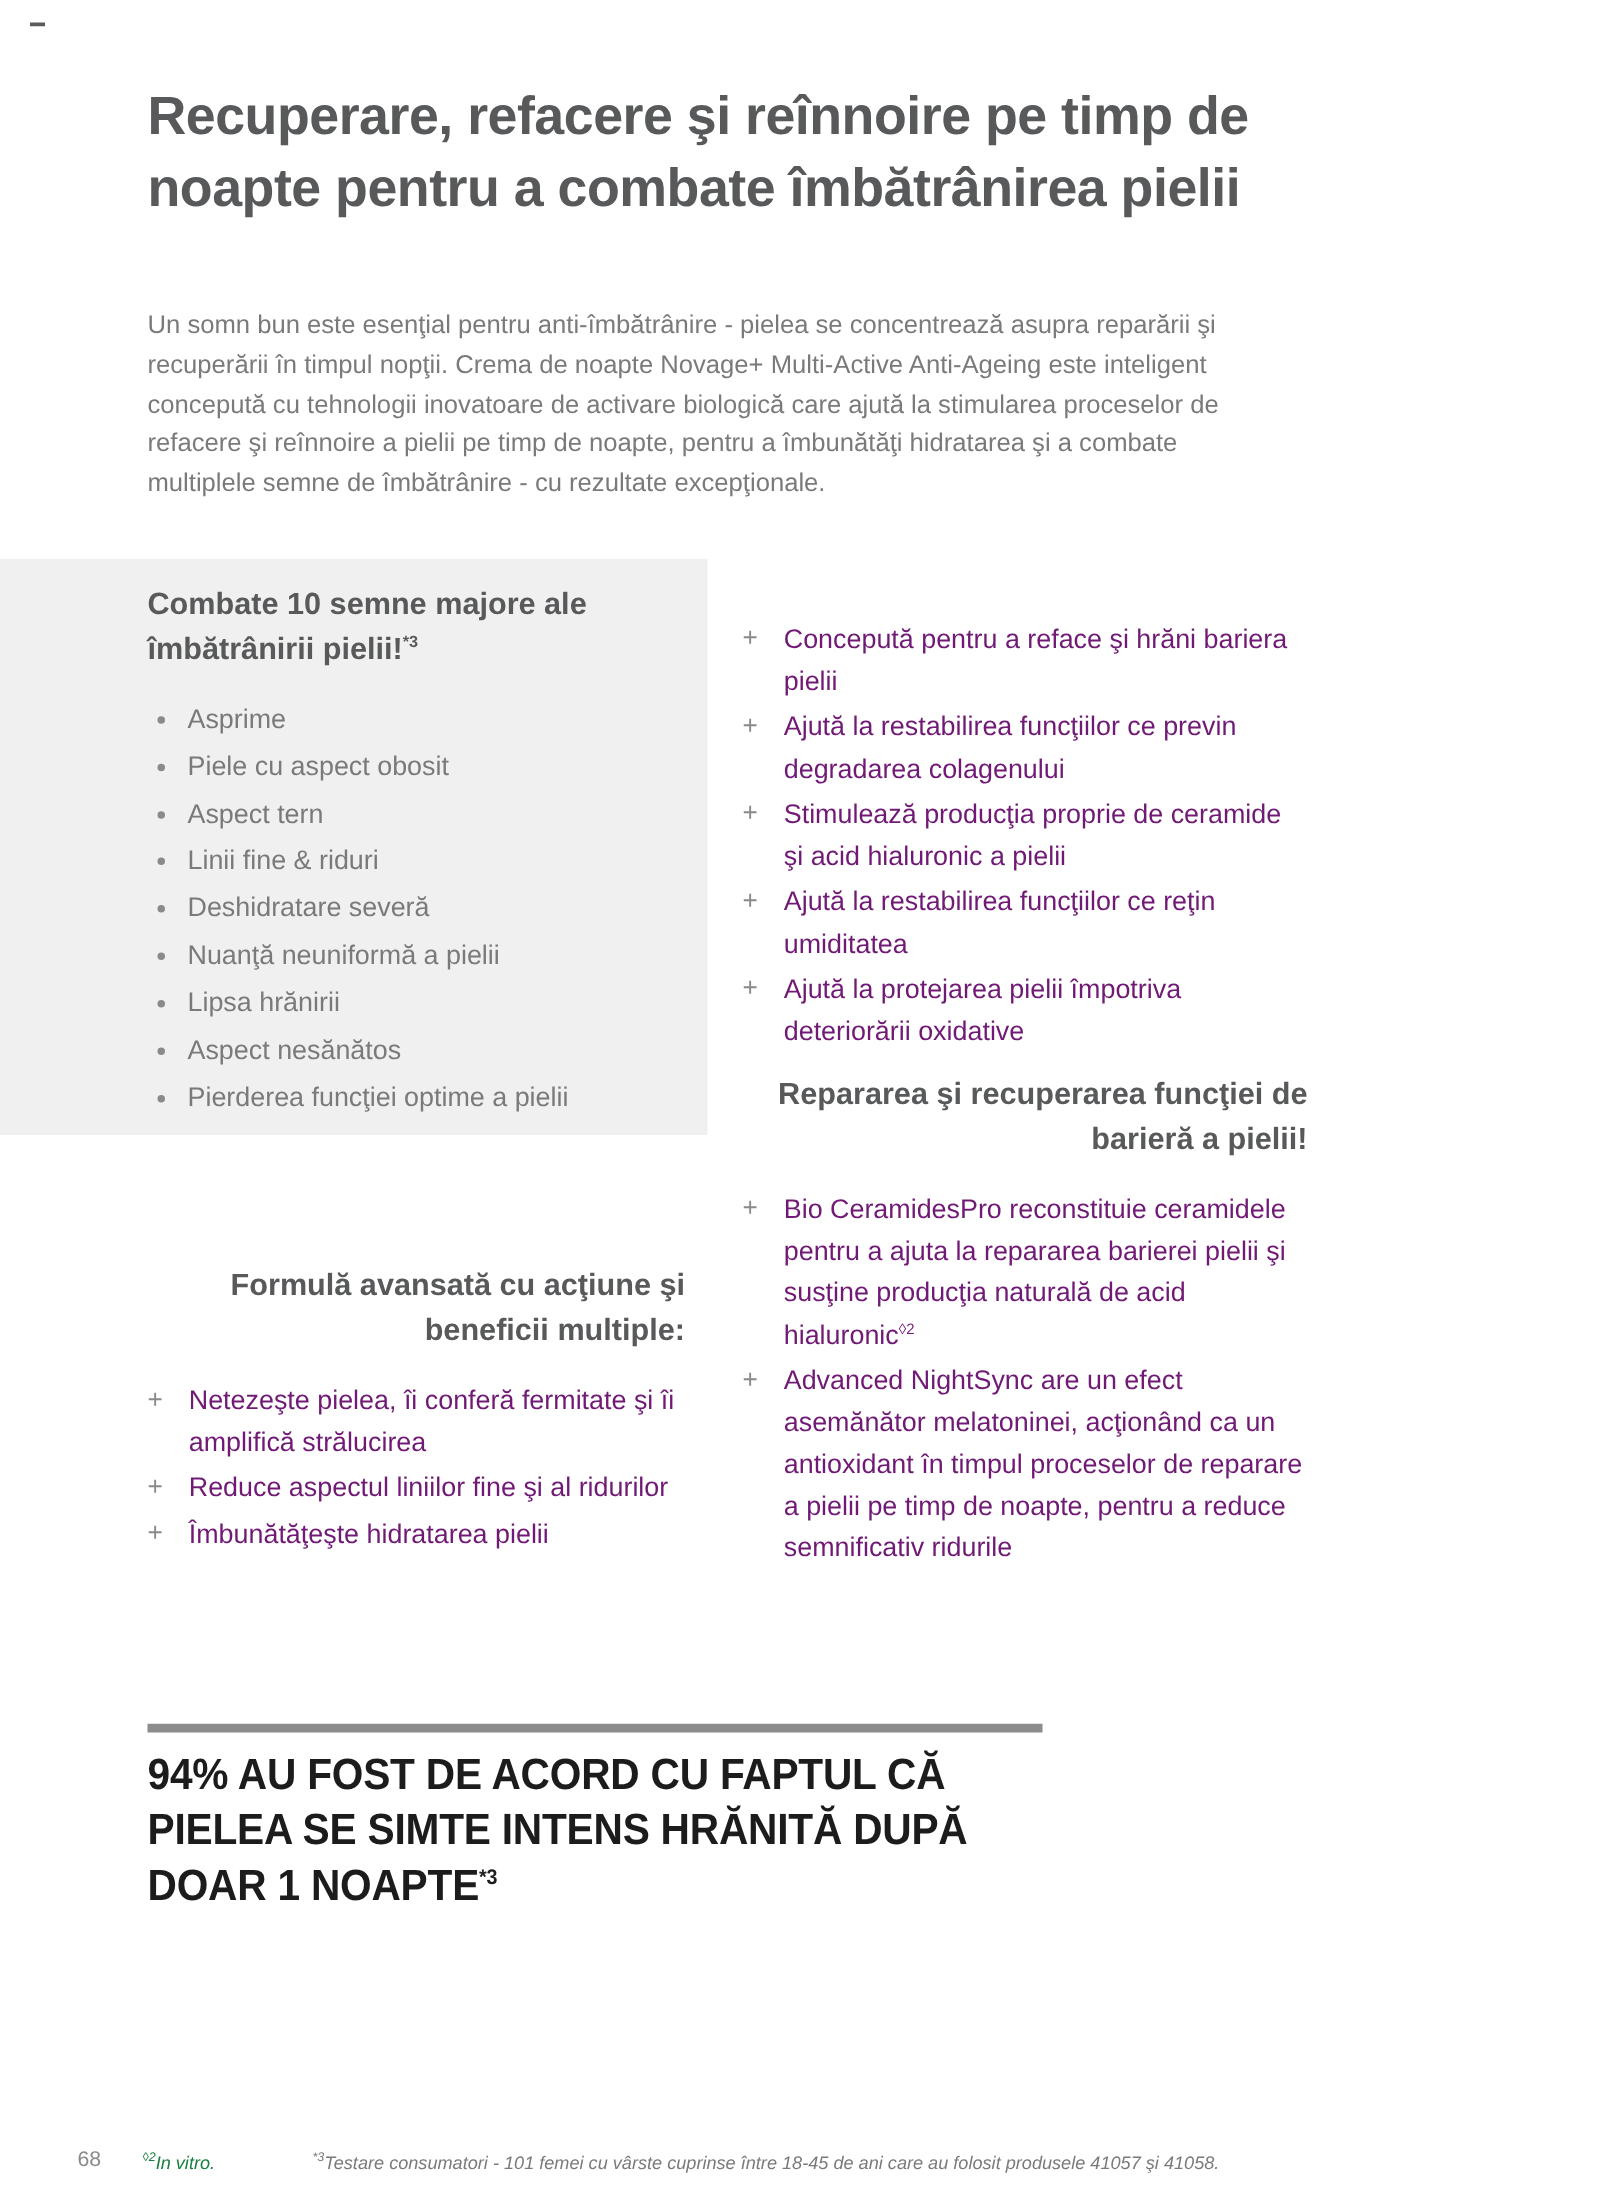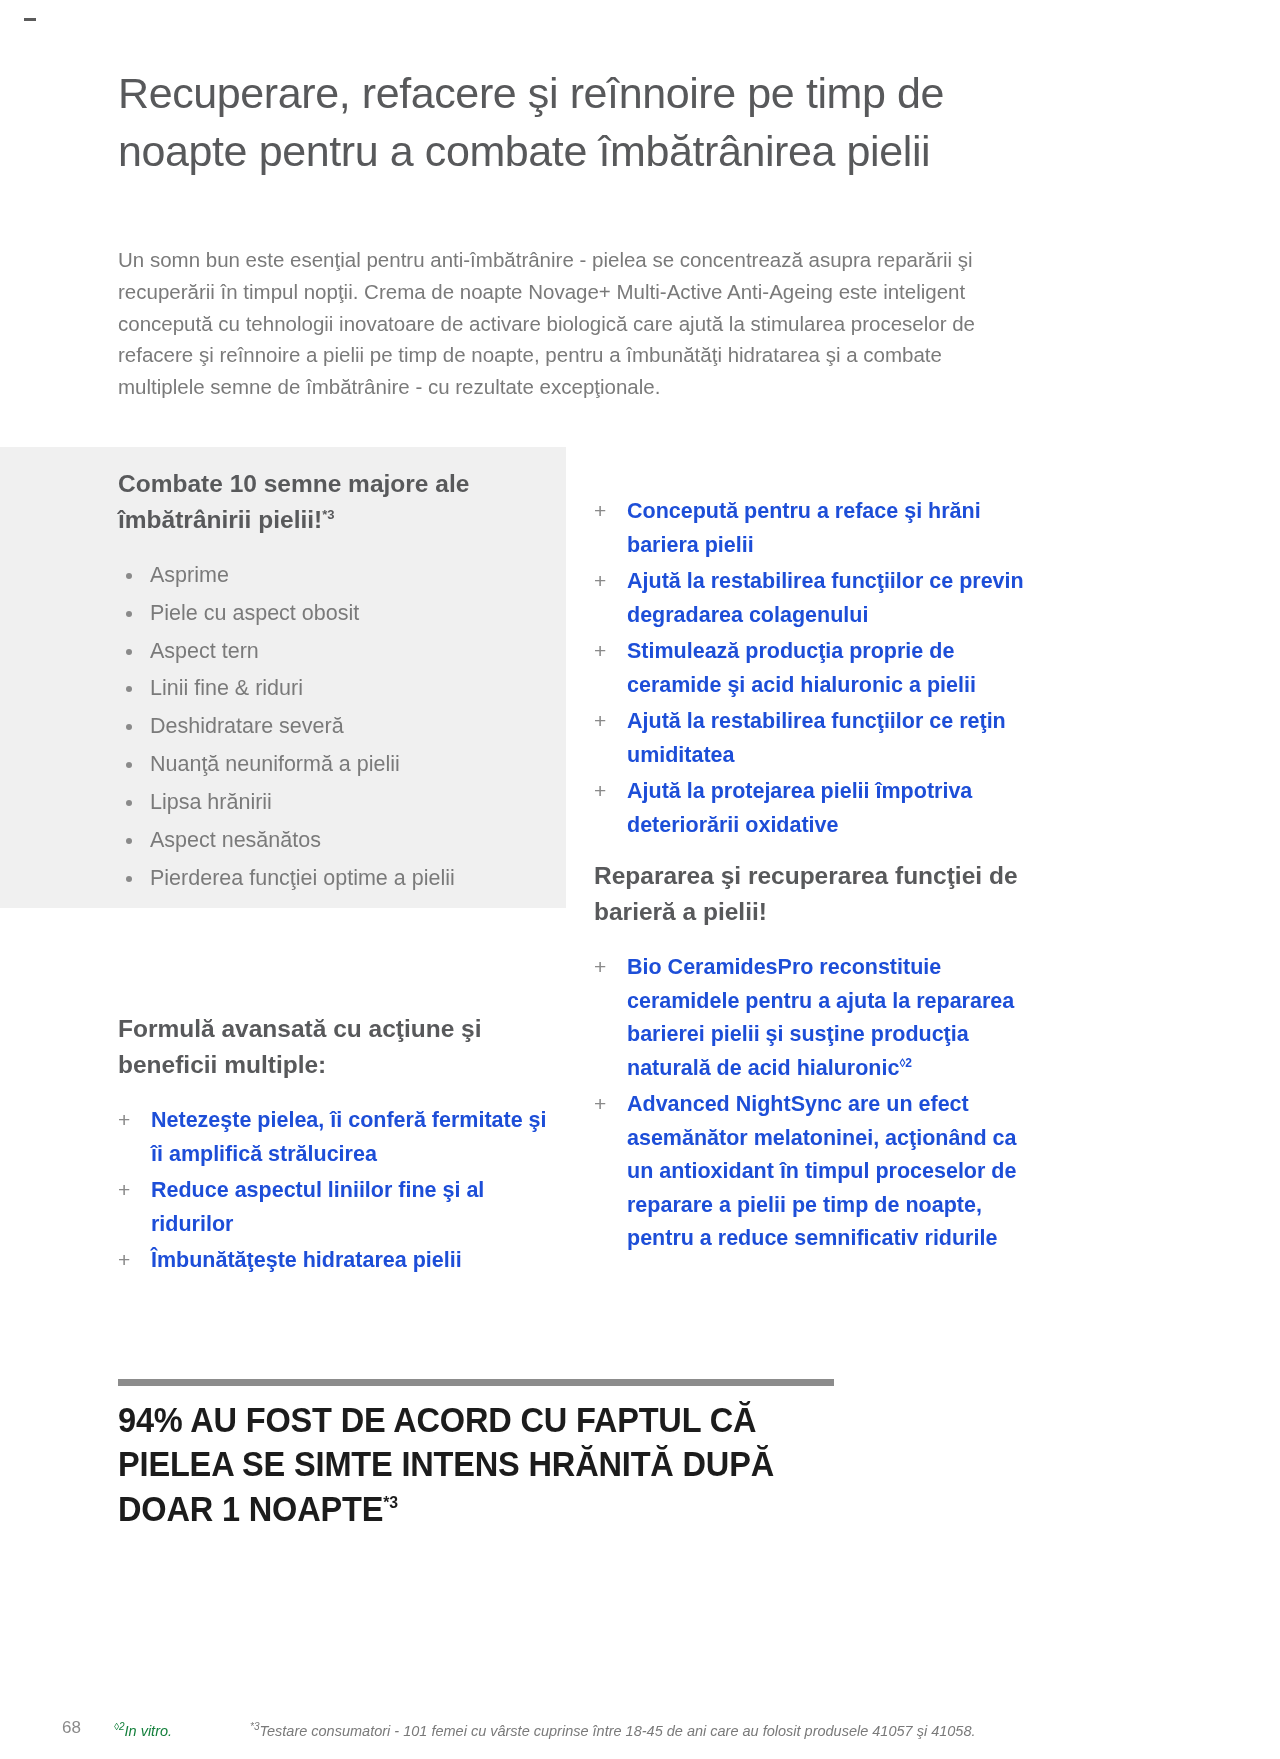--- a/index.html
+++ b/index.html
@@ -28,21 +28,21 @@
   }
 
   
   .headline {
     position: absolute;
     left: 118px;
     top: 64px;
     width: 940px;
     font-size: 43px;
     line-height: 1.35;
-    font-weight: 400;
+    font-weight: 700;
     color: #58595b;
     letter-spacing: -0.4px;
   }
 
   
   .intro {
     position: absolute;
     left: 118px;
     top: 208px;
     width: 905px;
@@ -110,33 +110,33 @@
     left: 118px;
     top: 965px;
     width: 430px;
     margin-top: 46px;
   }
   .sub-title {
     font-size: 24.5px;
     line-height: 1.45;
     font-weight: 700;
     color: #58595b;
+    text-align: right;
   }
   ul.plus-list {
     list-style: none;
     margin-top: 22px;
   }
   ul.plus-list li {
     position: relative;
     padding-left: 33px;
     font-size: 21.5px;
     line-height: 1.56;
-    color: #1d4ed8;
+    color: #701a75;
     margin-bottom: 3px;
-    font-weight: bold;
   }
   ul.plus-list li::before {
     content: "+";
     position: absolute;
     left: 0px;
     top: 0px;
     font-size: 21px;
     color: #8a8a8a;
     font-weight: 400;
   }

